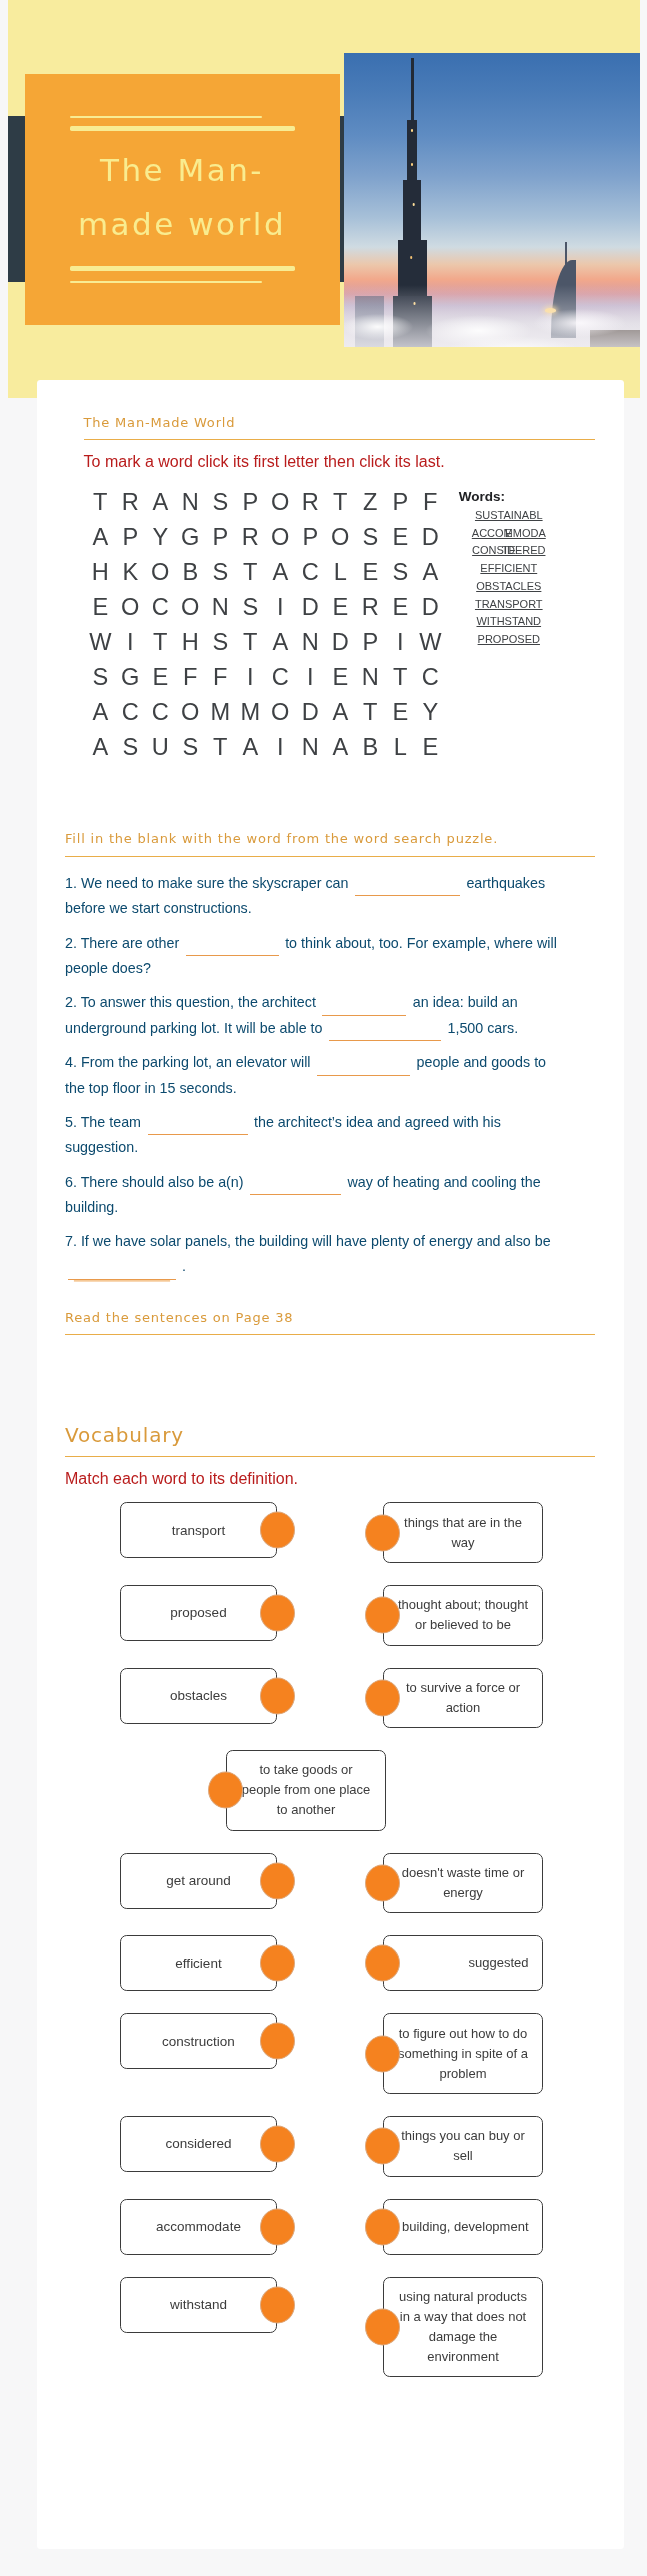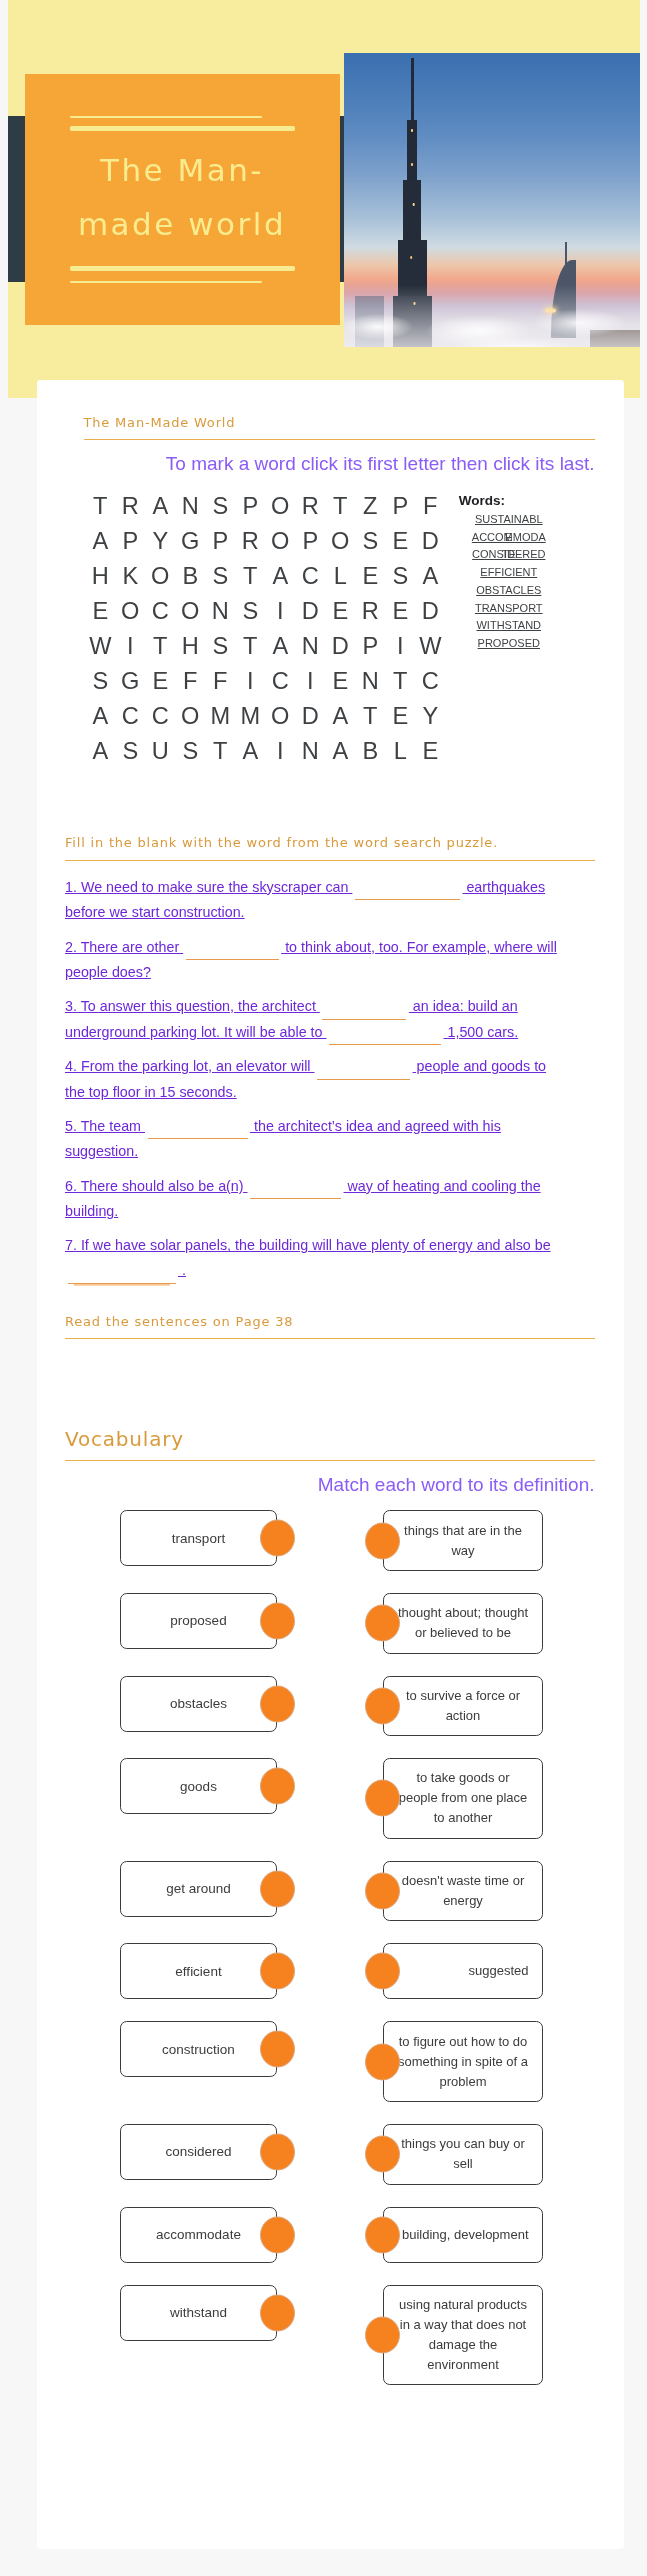--- a/index.html
+++ b/index.html
@@ -47,39 +47,39 @@
                           radial-gradient(101px 25px at 55% 90%, rgba(255,255,255,.98), rgba(255,255,255,0) 70%),
                           linear-gradient(0deg, rgba(240,238,243,.95), rgba(240,238,243,0)); }
 
   
   .card { position:absolute; left:29.5px; top:380px; width:587px; height:2169px; background:#ffffff;
           border-radius:3.4px; padding:35px 29.5px 0 28px; }
 
   .section-h { color:#d99a3b; font-size:13px; letter-spacing:0.8px; font-family:"DejaVu Sans", sans-serif; }
   .section-h.big { font-size:20px; }
   .rule { border-bottom:1.7px solid #e9ad49; margin-top:9.3px; }
-  .instr { color:#8b5cf6; font-size:19px; margin-top:12.7px;text-align:right; }
+  .instr { color:#b91c1c; font-size:16px; margin-top:12.7px; }
 
   
   .ws-section { margin-left:18.6px; }
   .ws-flex { display:flex; margin-top:14.3px; }
   .ws-grid { margin-left:1.7px; }
   .ws-row { display:flex; }
   .ws-letter { width:30px; height:35px; display:flex; align-items:center; justify-content:center;
                font-size:23.6px; color:#3e4144; cursor:pointer; }
   .ws-words { margin-left:13.5px; width:100px; padding-top:3.4px; }
   .ws-words-label { font-size:13.5px; font-weight:bold; color:#202124; margin-bottom:3.4px; }
   .ws-word { position:relative; height:17.7px; line-height:17.7px; font-size:11px; color:#3f4245;
              text-align:center; white-space:nowrap;text-decoration:underline; }
   .ws-overflow { position:absolute; left:0; right:0; top:17.7px; text-align:center; z-index:2; }
 
   
   .fill-section { margin-top:66px; }
   .sentences { margin-top:14.3px; }
-  .sentence { font-size:14.3px; line-height:25px; color:#6d28d9; margin-bottom:9.3px;text-decoration:underline; }
+  .sentence { font-size:14.3px; line-height:25px; color:#0c4a6e; margin-bottom:9.3px; }
   .blank { display:inline-block; height:22px; border-bottom:1.7px solid #e8994b;
            vertical-align:-8.4px; margin:0 2.5px; }
   .blank.double { box-shadow:0 7.6px 0 -5.9px #f5c896; }
 
   
   .read-section { margin-top:30px; }
   .read-spacer { height:88px; }
 
   
   .vocab-section { margin-top:0; }
@@ -270,23 +270,23 @@
               <div class="ws-word"><span>PROPOSED</span></div>
             </div>
         </div>
       </div>
     </div>
 
     <div class="fill-section">
       <div class="section-h">Fill in the blank with the word from the word search puzzle.</div>
       <div class="rule"></div>
       <div class="sentences">
-          <p class="sentence"><span>1. We need to make sure the skyscraper can </span><span class="blank" style="width: 105px;"></span><span> earthquakes</span><br><span>before we start construction.</span></p>
+          <p class="sentence"><span>1. We need to make sure the skyscraper can </span><span class="blank" style="width: 105px;"></span><span> earthquakes</span><br><span>before we start constructions.</span></p>
           <p class="sentence"><span>2. There are other </span><span class="blank" style="width: 93px;"></span><span> to think about, too. For example, where will</span><br><span>people does?</span></p>
-          <p class="sentence"><span>3. To answer this question, the architect </span><span class="blank" style="width: 84px;"></span><span> an idea: build an</span><br><span>underground parking lot. It will be able to </span><span class="blank" style="width: 112px;"></span><span> 1,500 cars.</span></p>
+          <p class="sentence"><span>2. To answer this question, the architect </span><span class="blank" style="width: 84px;"></span><span> an idea: build an</span><br><span>underground parking lot. It will be able to </span><span class="blank" style="width: 112px;"></span><span> 1,500 cars.</span></p>
           <p class="sentence"><span>4. From the parking lot, an elevator will </span><span class="blank" style="width: 93px;"></span><span> people and goods to</span><br><span>the top floor in 15 seconds.</span></p>
           <p class="sentence"><span>5. The team </span><span class="blank" style="width: 100px;"></span><span> the architect’s idea and agreed with his</span><br><span>suggestion.</span></p>
           <p class="sentence"><span>6. There should also be a(n) </span><span class="blank" style="width: 91px;"></span><span> way of heating and cooling the</span><br><span>building.</span></p>
           <p class="sentence"><span>7. If we have solar panels, the building will have plenty of energy and also be</span><br><span class="blank double" style="width: 108px;"></span><span> .</span></p>
         </div>
     </div>
 
     <div class="read-section">
       <div class="section-h">Read the sentences on Page 38</div>
       <div class="rule"></div>
@@ -322,24 +322,20 @@
             <div class="word-card">
               <span>obstacles</span>
               <div class="dot right"></div>
             </div>
             <div class="def-card">
               <span>to survive a force or action</span>
               <div class="dot left"></div>
             </div>
           </div>
           <div class="match-row">
-            <div class="word-card">
-              <span>goods</span>
-              <div class="dot right"></div>
-            </div>
             <div class="def-card">
               <span>to take goods or people from one place to another</span>
               <div class="dot left"></div>
             </div>
           </div>
           <div class="match-row">
             <div class="word-card">
               <span>get around</span>
               <div class="dot right"></div>
             </div>

